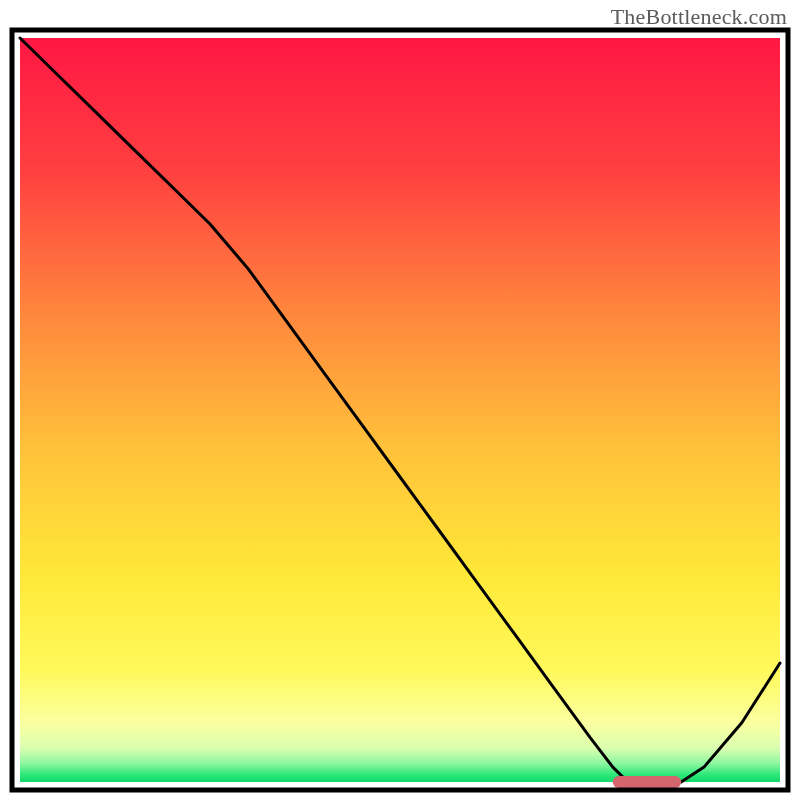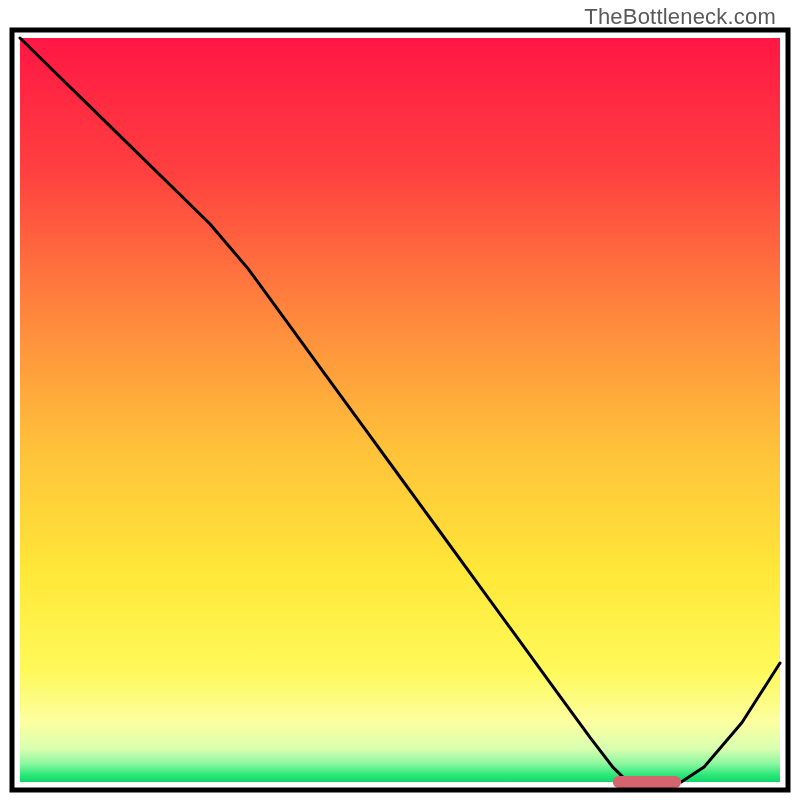--- a/index.html
+++ b/index.html
@@ -12,25 +12,25 @@
     overflow: hidden;
   }
   .frame {
     position: relative;
     width: 800px;
     height: 800px;
   }
   .watermark {
     position: absolute;
     top: 4px;
-    right: 24px;
+    right: 13px;
     color: #5a5a5a;
     font-size: 22px;
     font-weight: 400;
-    font-family: Liberation Sans, sans-serif;
+    font-family: Liberation Serif, serif;
     letter-spacing: 0.2px;
   }
   svg {
     display: block;
   }
 </style>
 </head>
 <body>
 
 <div class="frame">

